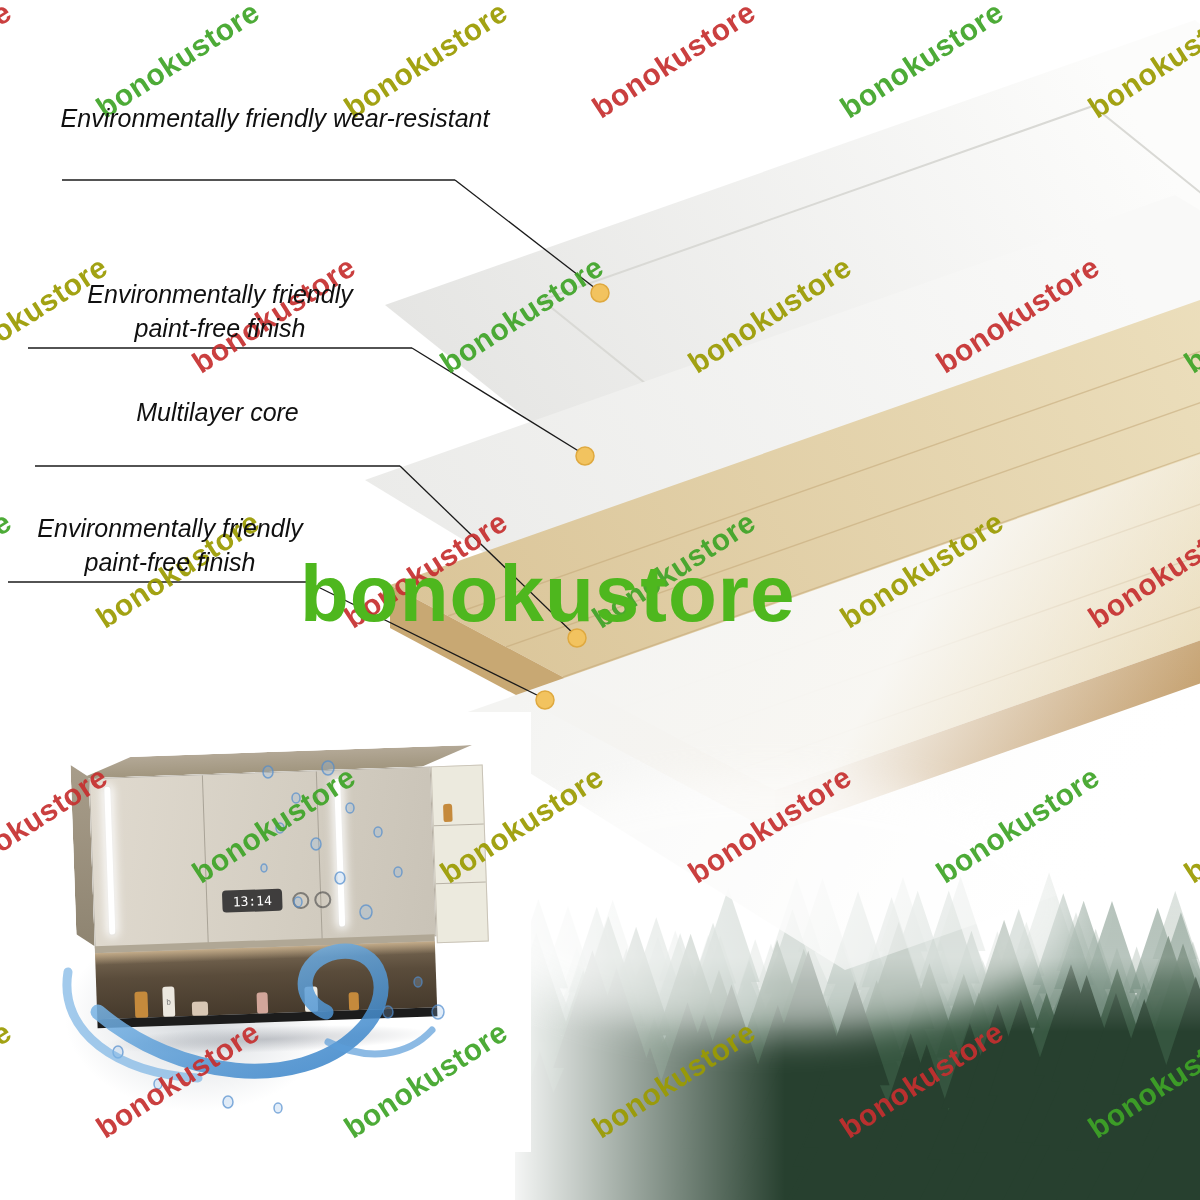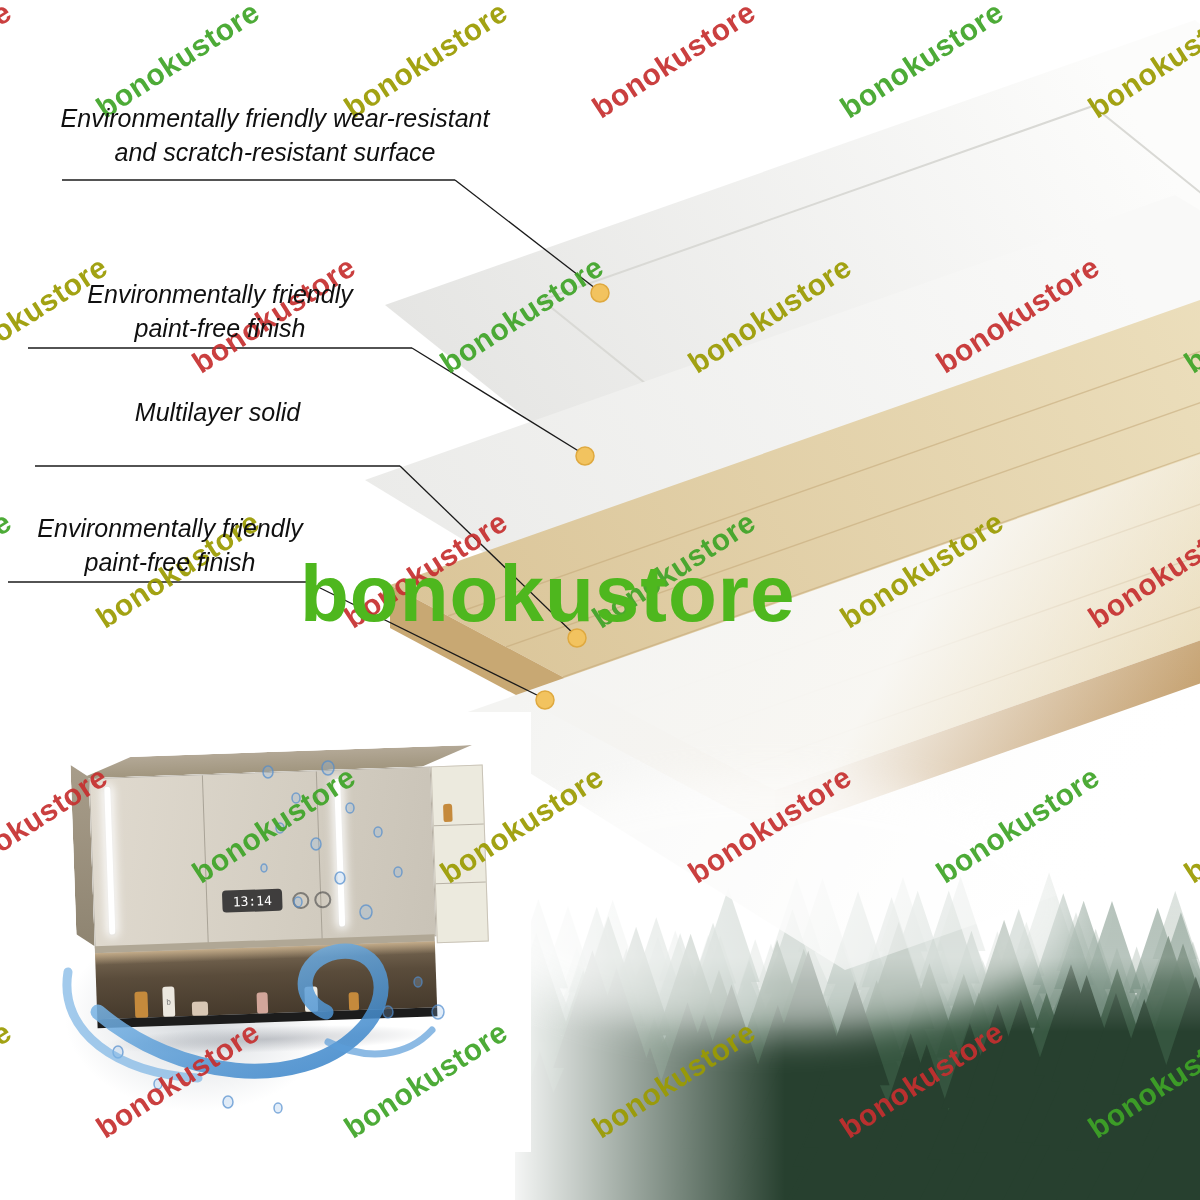--- a/index.html
+++ b/index.html
@@ -325,28 +325,27 @@
       <span class="wm" style="left: -70px; top: 1080px; color: rgb(155, 155, 0);">bonokustore</span>
       <span class="wm" style="left: 178px; top: 1080px; color: rgb(198, 47, 47);">bonokustore</span>
       <span class="wm" style="left: 426px; top: 1080px; color: rgb(62, 164, 39);">bonokustore</span>
       <span class="wm" style="left: 674px; top: 1080px; color: rgb(155, 155, 0);">bonokustore</span>
       <span class="wm" style="left: 922px; top: 1080px; color: rgb(198, 47, 47);">bonokustore</span>
       <span class="wm" style="left: 1170px; top: 1080px; color: rgb(62, 164, 39);">bonokustore</span>
     </div>
 
   <div class="label" style="left:40px;top:102px;width:470px;">
     <div>Environmentally friendly wear-resistant</div>
-    <div>and scratch-resistant surface</div>
   </div>
   <div class="label" style="left:28px;top:278px;width:384px;">
     <div>Environmentally friendly</div>
     <div>paint-free finish</div>
   </div>
   <div class="label" style="left:35px;top:396px;width:365px;">
-    <div>Multilayer solid</div>
+    <div>Multilayer core</div>
   </div>
   <div class="label" style="left:10px;top:512px;width:320px;">
     <div>Environmentally friendly</div>
     <div>paint-free finish</div>
   </div>
 
   <div class="center-wm" style="left: 300px; top: 548px; color: rgb(78, 183, 30);">bonokustore</div>
 
 </div>
 

